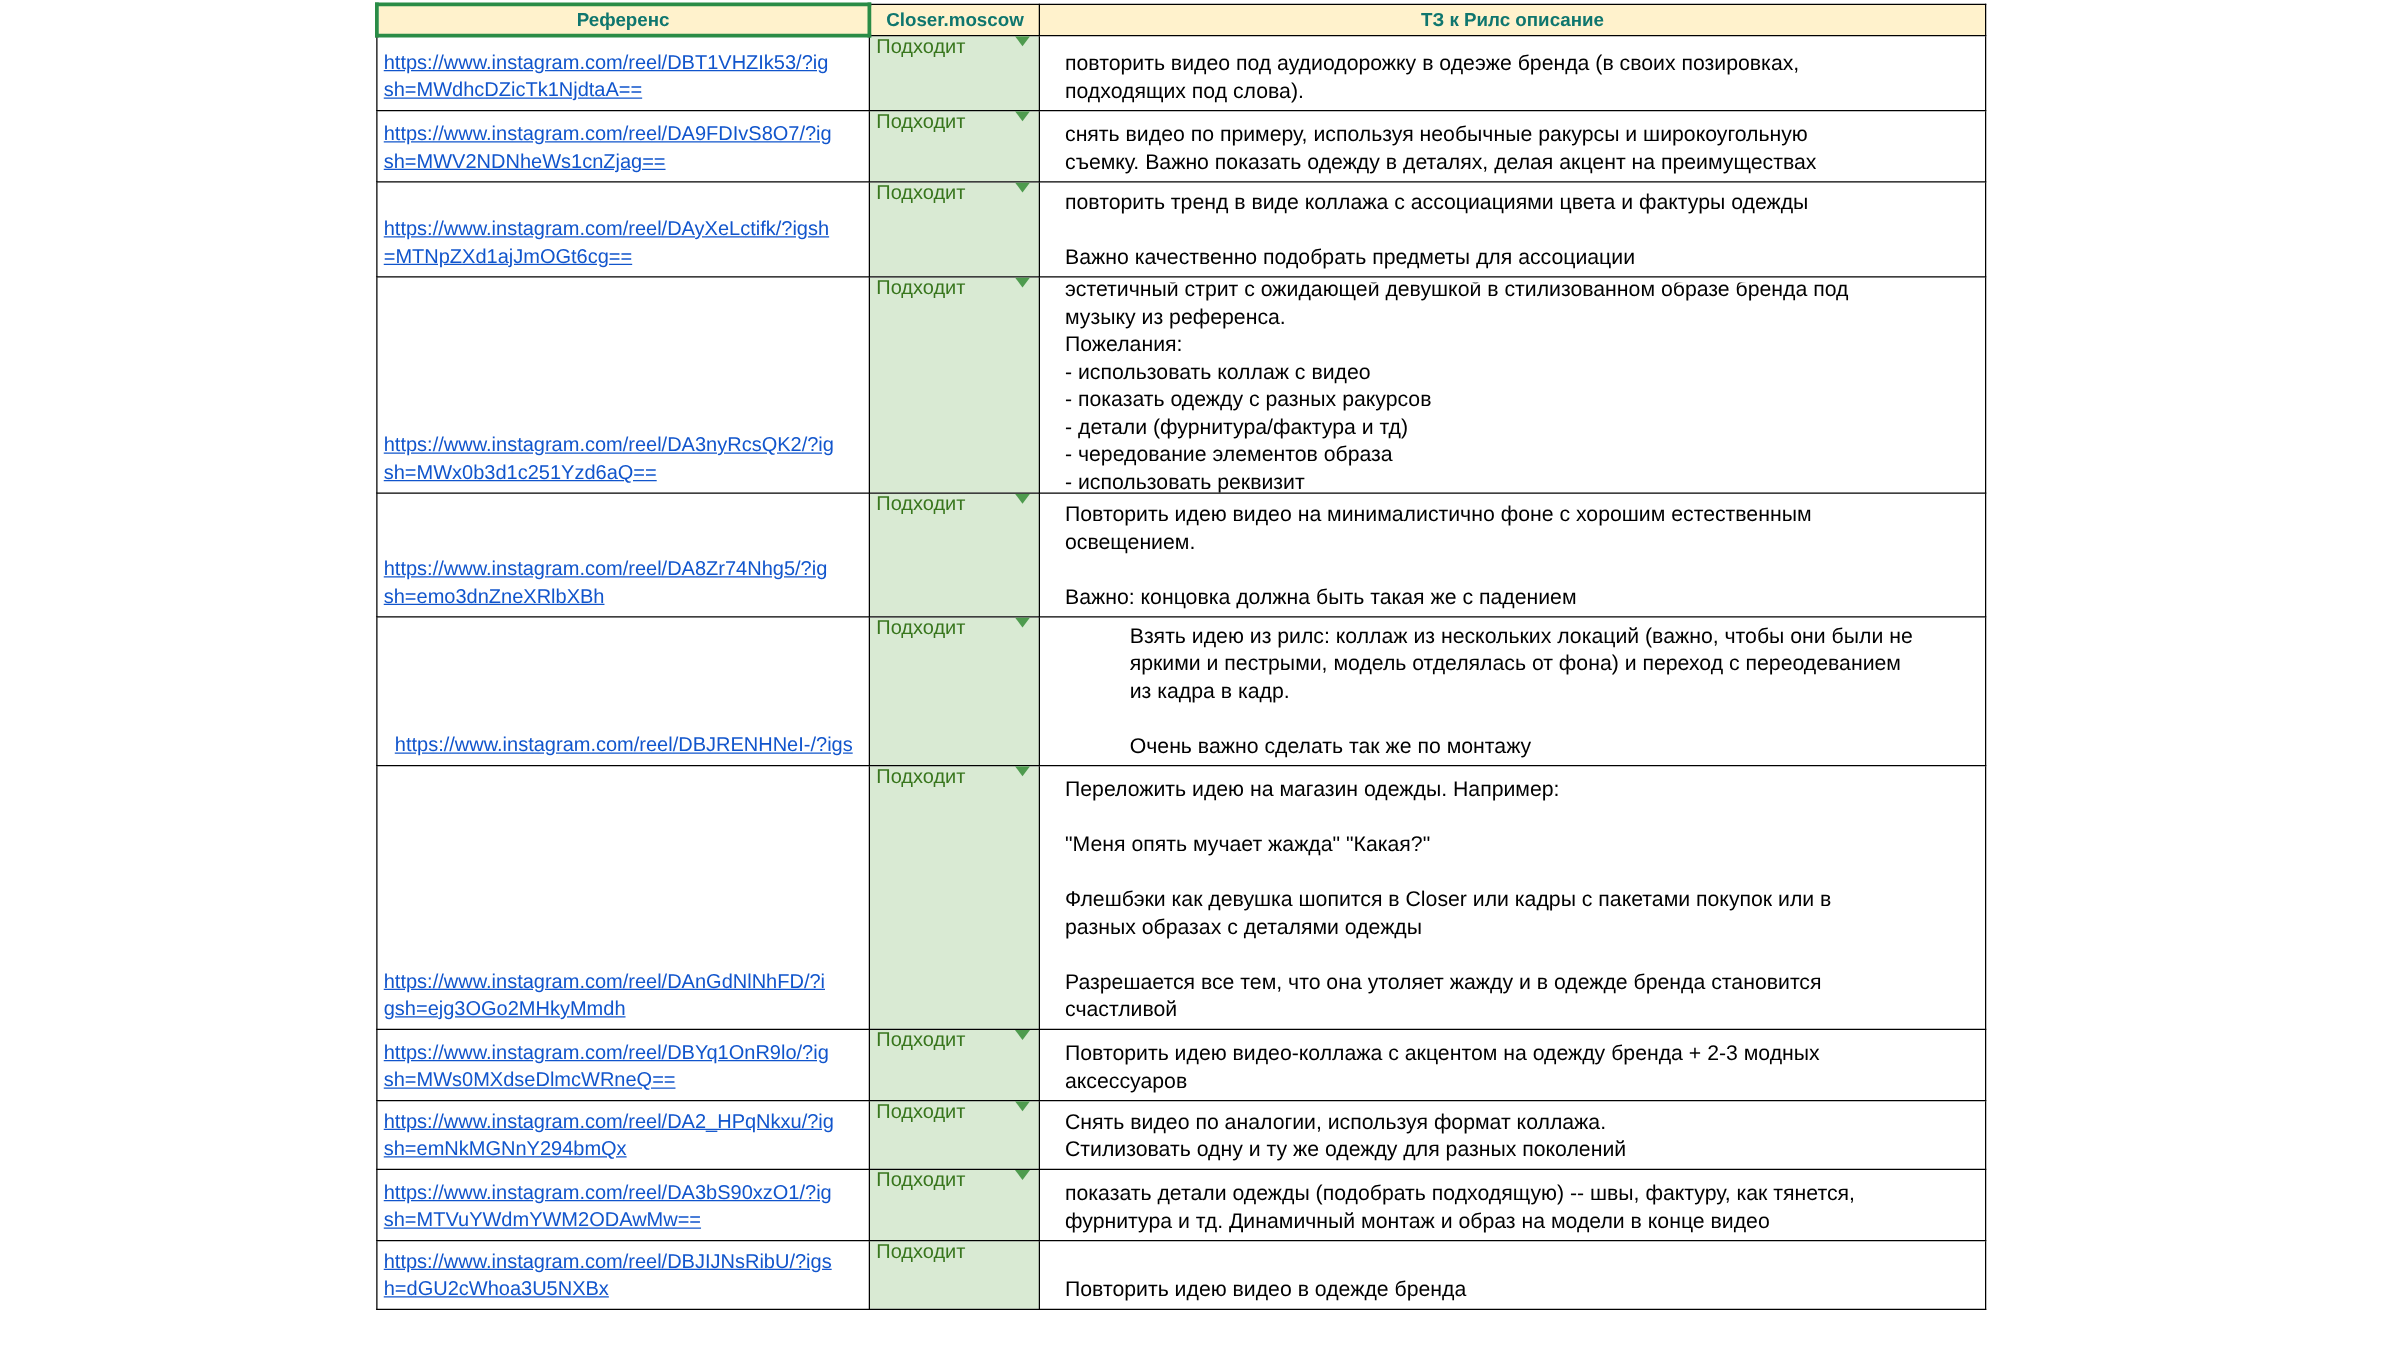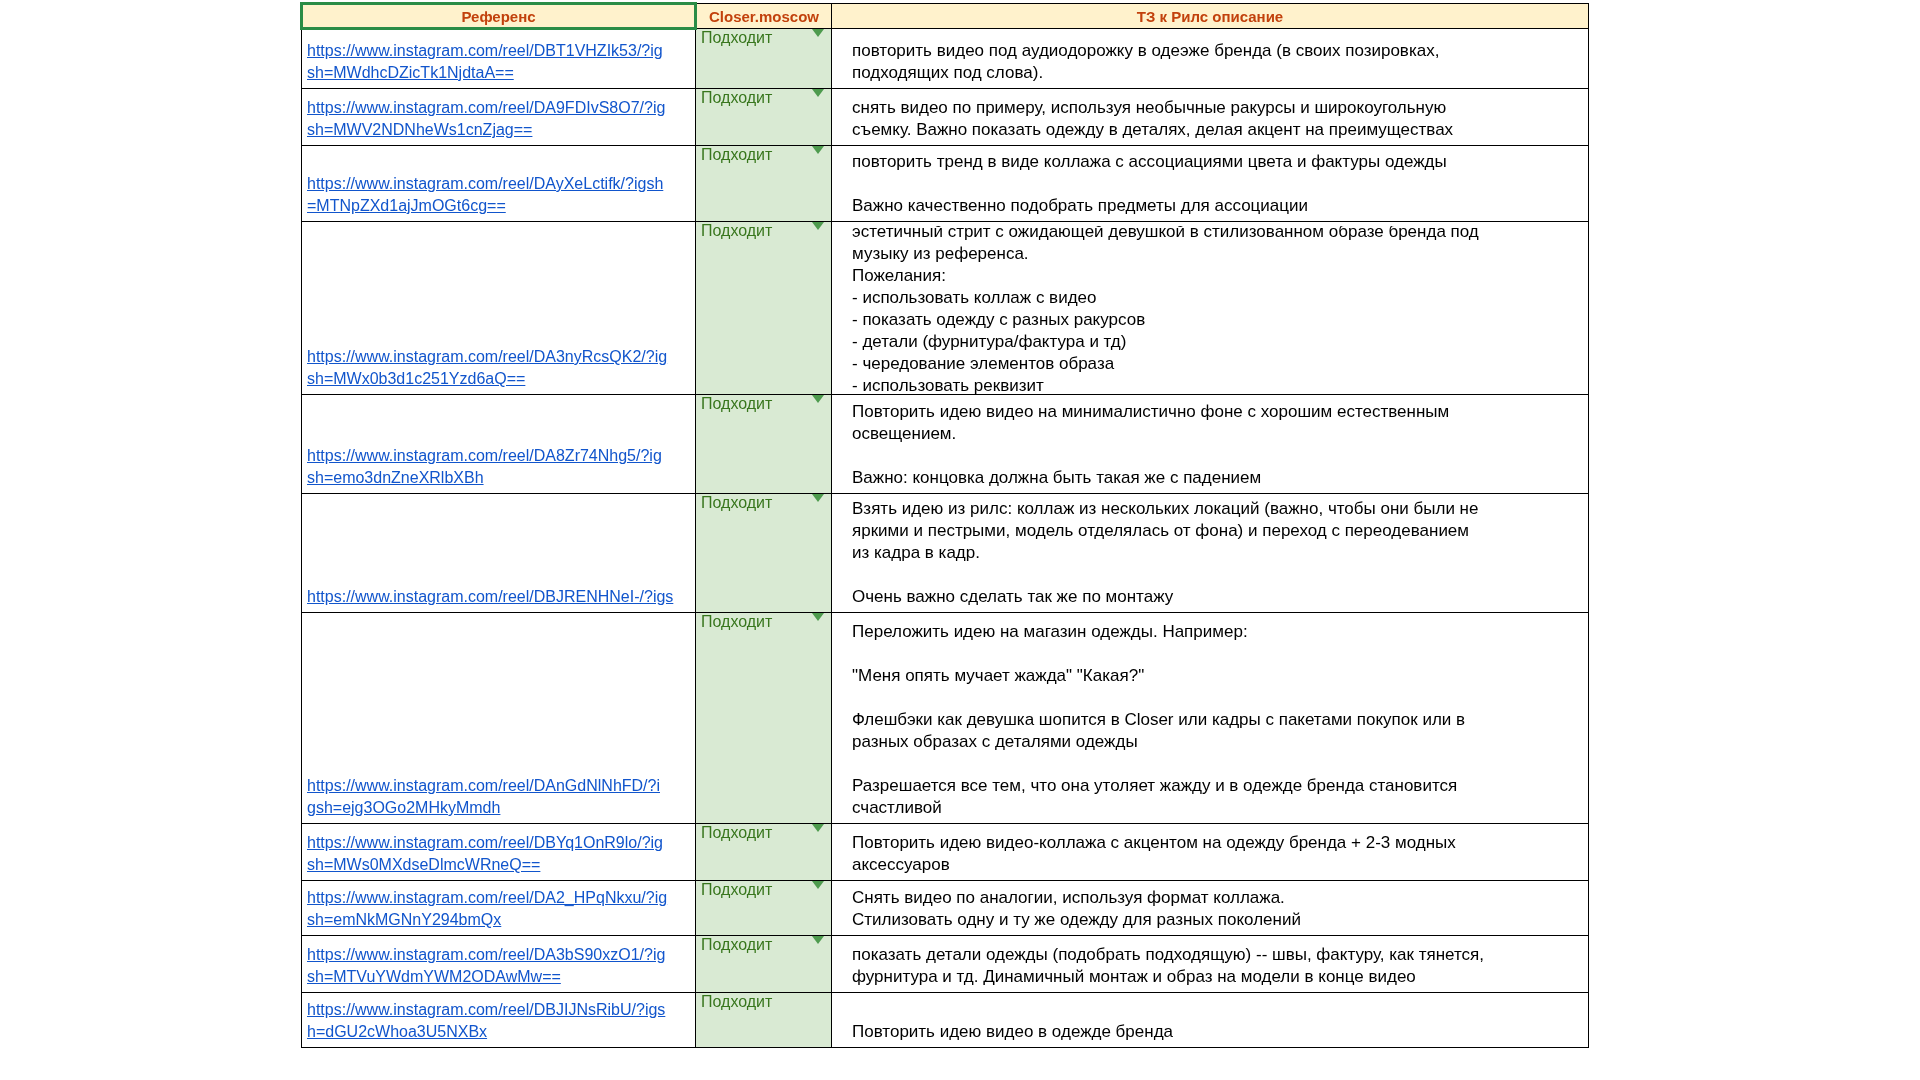--- a/index.html
+++ b/index.html
@@ -3,27 +3,27 @@
 <meta charset="utf-8">
 <style>
   html,body{margin:0;padding:0;background:#ffffff;width:1920px;height:1080px;overflow:hidden;
     font-family:"Liberation Sans", sans-serif;}
   .sheet-wrap{position:absolute;left:300px;top:2px;}
   table.sheet{border-collapse:collapse;table-layout:fixed;}
   col.c-url{width:394px;}
   col.c-status{width:136px;}
   col.c-brief{width:757px;}
   td,th{border:1px solid #000;padding:0;vertical-align:bottom;}
-  th{height:22px;background:#fff2cc;font-size:15px;font-weight:bold;color:#c2410c;
+  th{height:22px;background:#fff2cc;font-size:15px;font-weight:bold;color:#0f766e;
      text-align:center;vertical-align:middle;overflow:hidden;white-space:nowrap;}
   th.sel{border:3px solid #2a8c46;}
   .box{display:flex;flex-direction:column;justify-content:flex-end;overflow:hidden;}
   
   .h53{height:53px;}.h50{height:50px;}.h69{height:69px;}.h166{height:166px;}
-  .h92{height:92px;}.h112{height:112px;}.h204{height:204px;}.h48{height:48px;}
+  .h92{height:92px;}.h112{height:112px;align-items:center;}.h204{height:204px;}.h48{height:48px;}
   .va-top{justify-content:center;padding-top:2px;}
   a.reel{display:block;color:#1155cc;text-decoration:underline;font-size:16px;line-height:22px;
      white-space:pre-line;word-break:break-all;padding:0 4px 4px 5px;cursor:pointer;}
   .nowrap a.reel{white-space:nowrap;}
   .statusbox{flex-direction:row;justify-content:space-between;align-items:flex-start;
      background:#d9ead3;padding:0 7px 6px 5px;}
   .status-text{color:#38761d;font-size:16px;line-height:18px;}
   .dd-arrow{width:0;height:0;border-left:6px solid transparent;border-right:6px solid transparent;
      border-top:8px solid #4e9b4e;margin-bottom:3px;cursor:pointer;}
   .brief{font-size:17px;line-height:22px;color:#000;white-space:pre-line;overflow-wrap:break-word;

